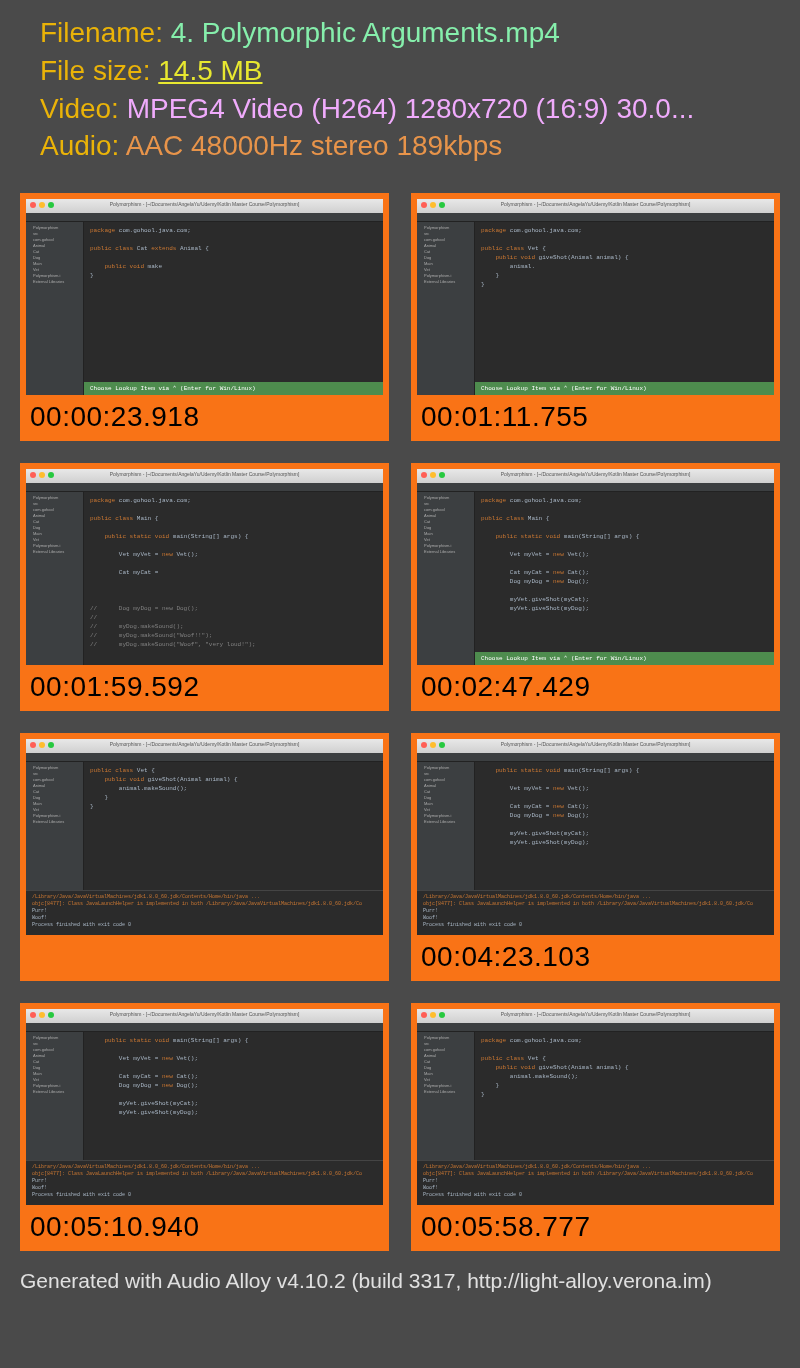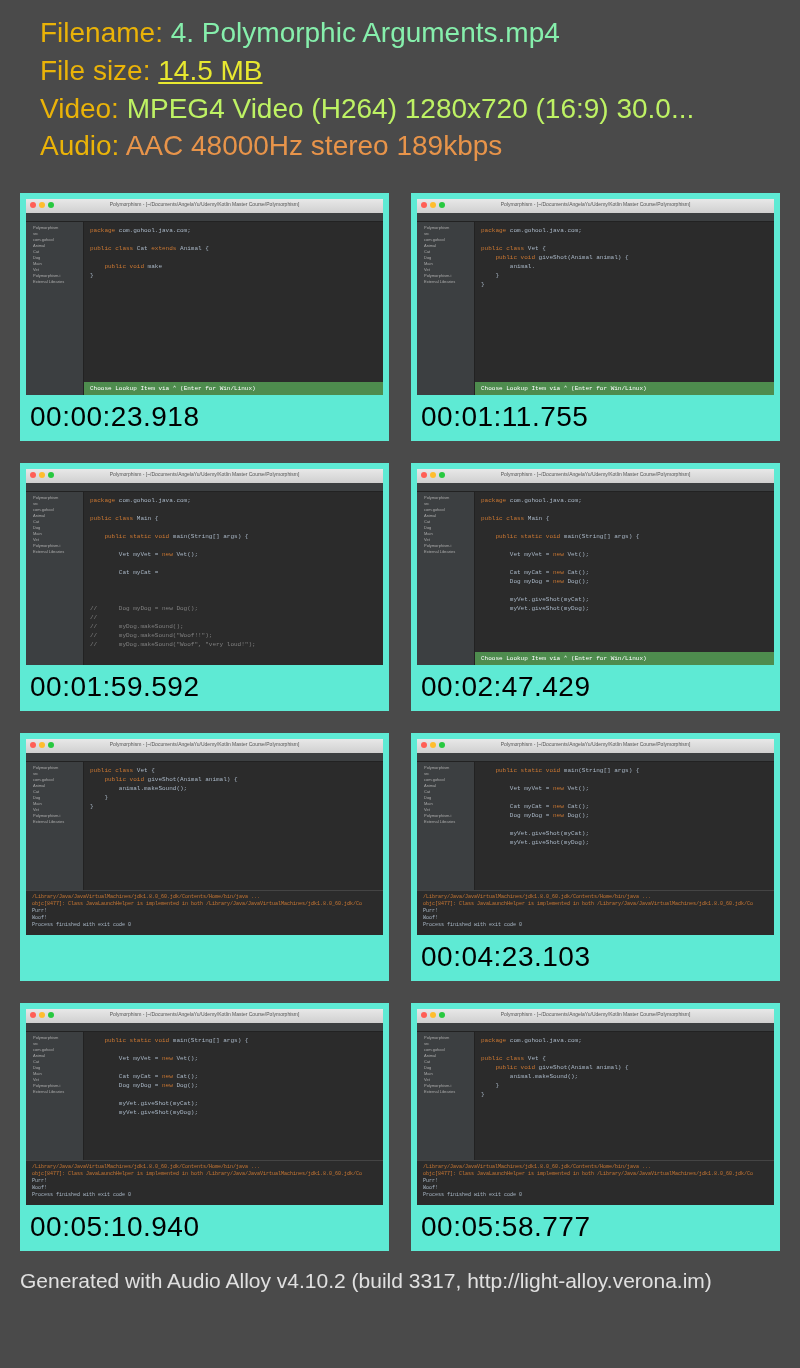--- a/index.html
+++ b/index.html
@@ -15,30 +15,30 @@
   }
   .info-row {
     font-size: 28px;
     line-height: 1.35;
     white-space: nowrap;
   }
   .label { color: #eab308; margin-left: 16px; }
   .v-filename { color: #86efac; }
   .v-filesize { color: #e8e830; text-decoration: underline; }
   .v-duration { color: #5a9e5a; }
-  .v-video { color: #bef264; }
+  .v-video { color: #f0abfc; }
   .v-audio { color: #e8944a; }
   .grid {
     display: grid;
     grid-template-columns: 1fr 1fr;
     gap: 22px 22px;
     padding: 18px 20px 10px 20px;
   }
   .thumb {
-    background: #5eead4;
+    background: #f97316;
     padding: 6px;
   }
   .shot {
     width: 100%;
     height: 196px;
     background: #2b2b2b;
     position: relative;
     overflow: hidden;
   }
   .ide-top {

